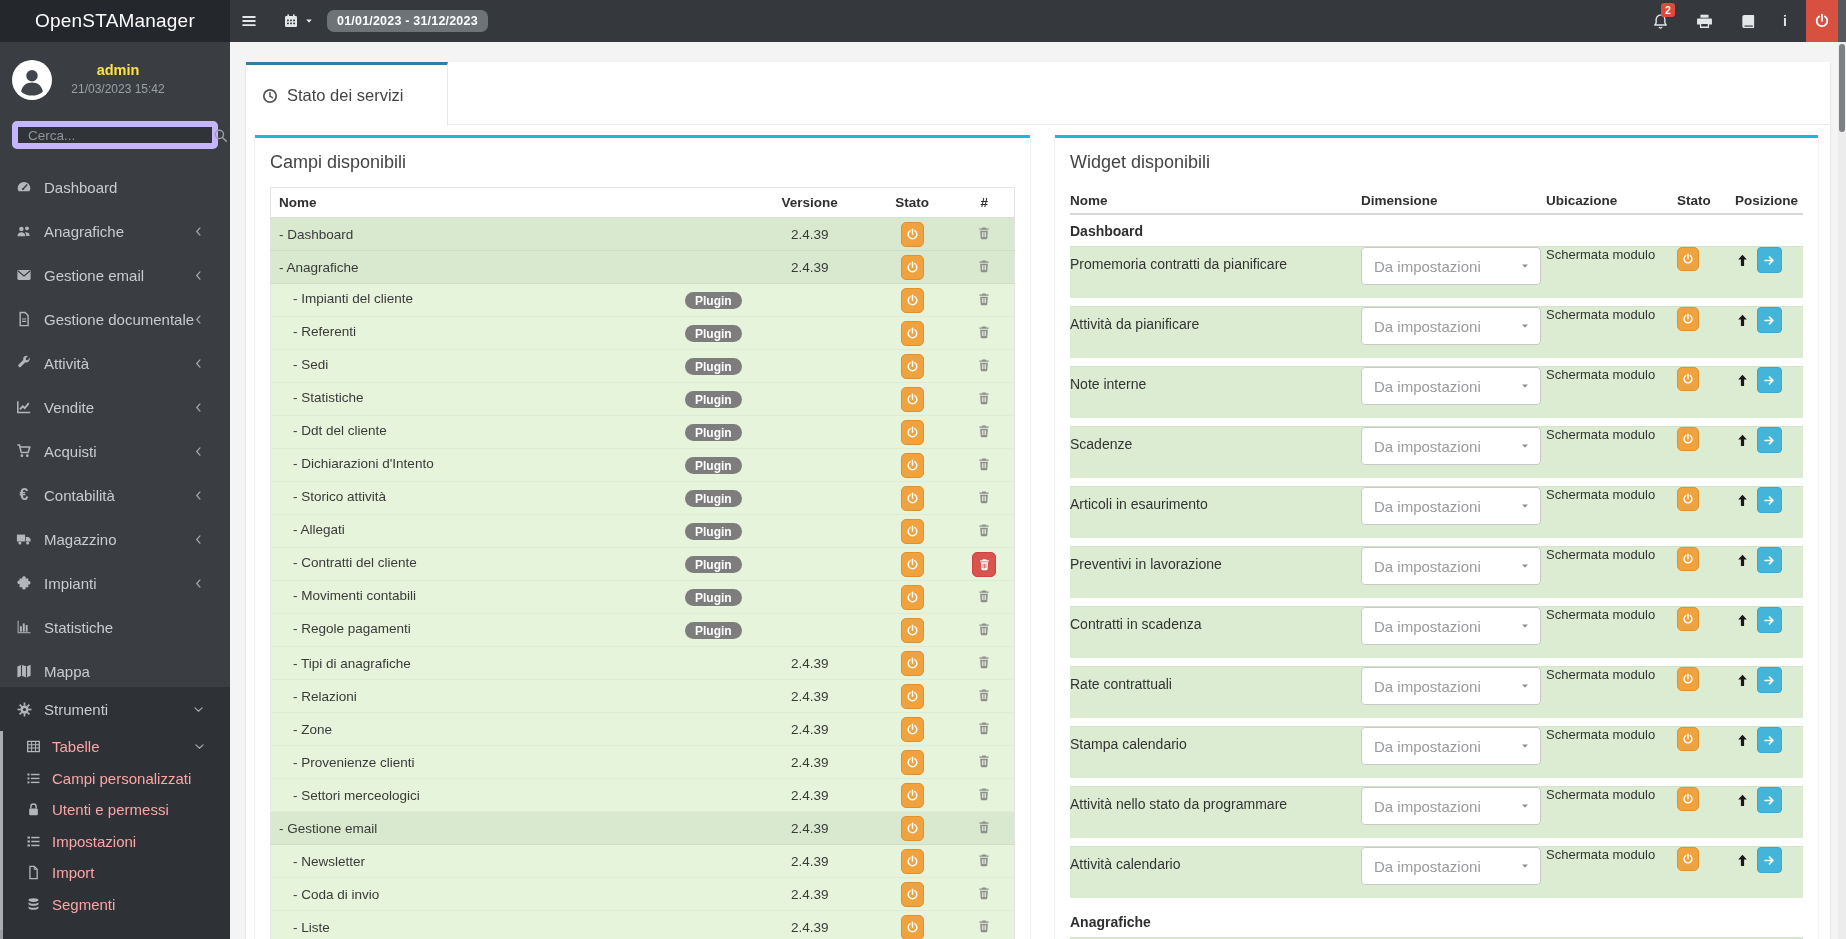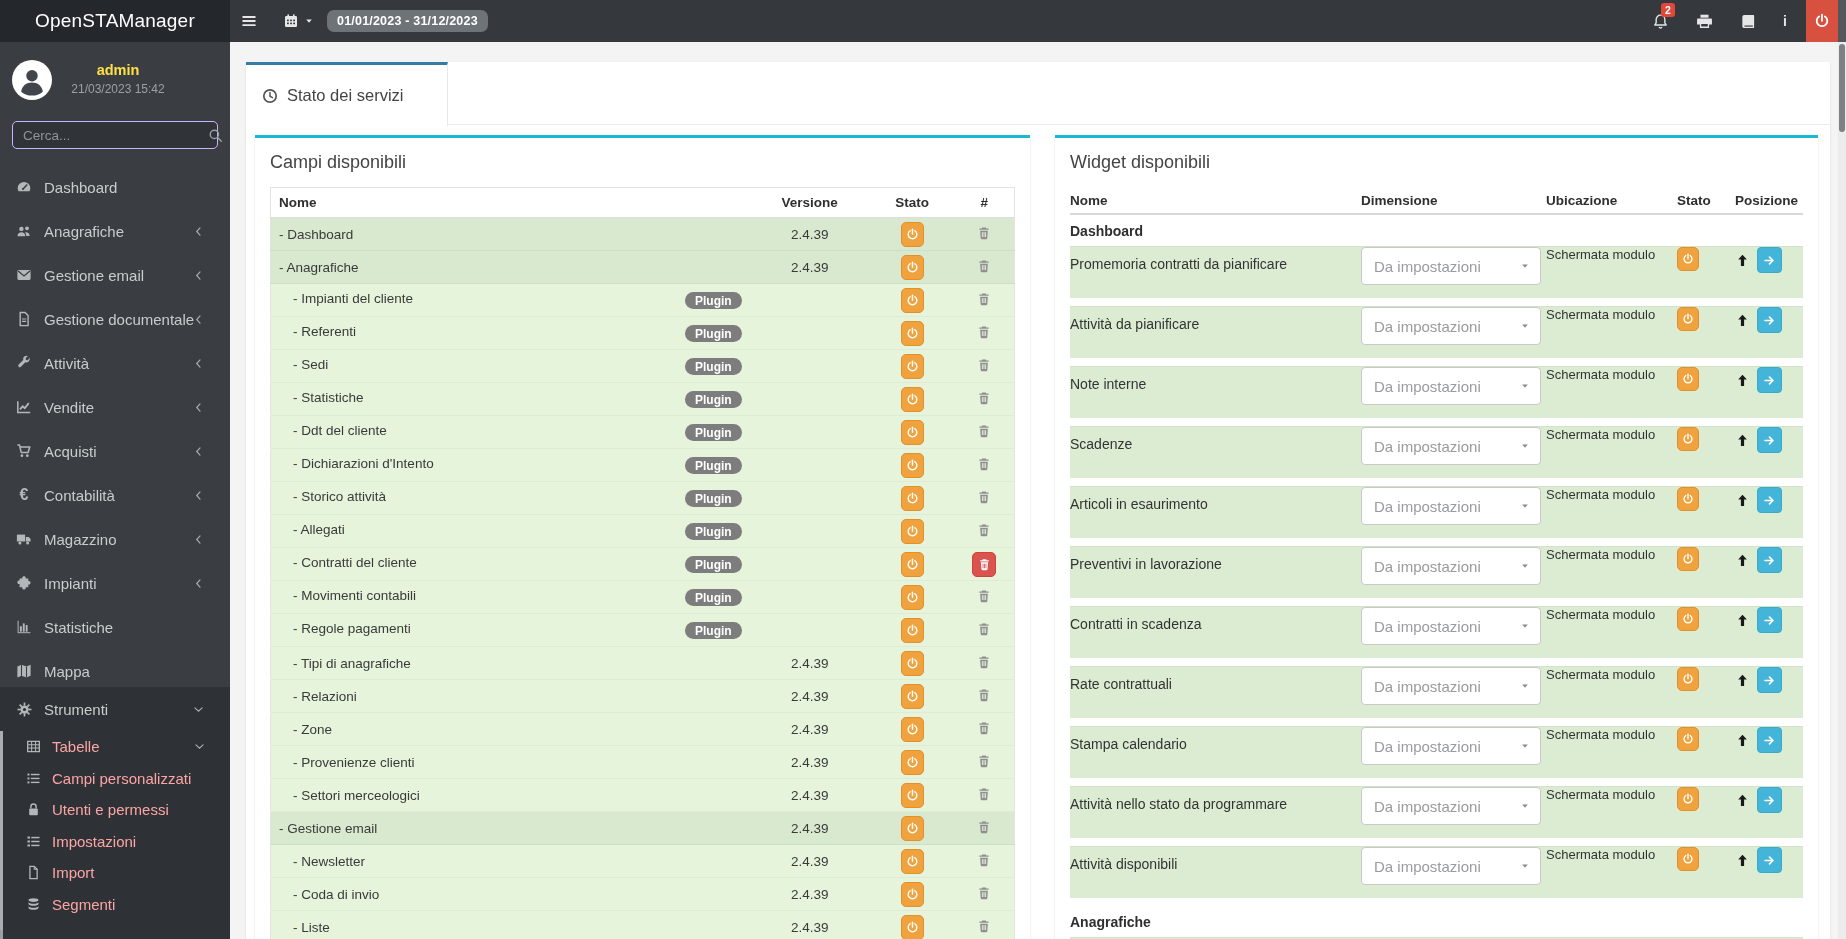--- a/index.html
+++ b/index.html
@@ -22,21 +22,21 @@
   .power-area { position:absolute; left:1806px; top:0; width:32px; height:42px; background:#d8503f;
                 display:flex; align-items:center; justify-content:center; color:#fff; cursor:pointer; }
 
   
   .sidebar { position:absolute; left:0; top:42px; width:230px; height:897px; background:#3a3e43; color:#c9cccd; z-index:20; overflow:hidden; }
   .avatar { position:absolute; left:12px; top:18px; width:40px; height:40px; background:#fff; border-radius:50%;
             display:flex; align-items:center; justify-content:center; }
   .user-name { position:absolute; left:28px; top:20px; width:180px; text-align:center; color:#fde047; font-weight:bold; font-size:14.5px; }
   .user-date { position:absolute; left:28px; top:40px; width:180px; text-align:center; color:#9aa0a4; font-size:12px; }
   .search-box { position:absolute; left:12px; top:79px; width:206px; height:28px; background:#303439;
-                border:1px solid #c4b5fd; border-radius:5px; display:flex; align-items:center; }
+                border:6px solid #c4b5fd; border-radius:5px; display:flex; align-items:center; }
   .search-box input { flex:1; background:transparent; border:none; outline:none; color:#c9cccd;
                       font-size:13.5px; padding:0 8px 0 10px; font-family:inherit; }
   .search-box input::placeholder { color:#8f959a; }
   .search-box .icn { color:#9aa0a4; margin-right:9px; }
   .menu { position:absolute; left:0; top:123px; width:230px; }
   .menu-item { height:44px; display:flex; align-items:center; padding:0 14px; font-size:15px; cursor:pointer; position:relative; }
   .menu-item .icn { width:20px; margin-right:10px; color:#b4b7ba; }
   .menu-item .chev { position:absolute; right:12px; color:#a9adb0; }
   .tools-block { position:absolute; left:0; top:645px; width:230px; height:252px; background:#2e3135; }
   .submenu { position:relative; }
@@ -1176,21 +1176,21 @@
                 </svg>
               </span>
               <span class="btn-move">
                 <svg width="13" height="13" viewBox="0 0 16 16" fill="currentColor">
                   <path d="M2.6 8h9.2M8 3.8 12.2 8 8 12.2" fill="none" stroke="currentColor" stroke-width="2.1" stroke-linecap="round" stroke-linejoin="round"></path>
                 </svg>
               </span>
             </div>
           </div>
           <div class="w-row">
-            <div class="wc0 w-name">Attività disponibili</div>
+            <div class="wc0 w-name">Attività calendario</div>
             <div class="wc1">
               <div class="w-select">
                 <span>Da impostazioni</span>
                 <span class="icn">
                   <svg width="10" height="10" viewBox="0 0 16 16" fill="currentColor">
                     <path d="M3.5 5.5h9L8 10.8z"></path>
                   </svg>
                 </span>
               </div>
             </div>

